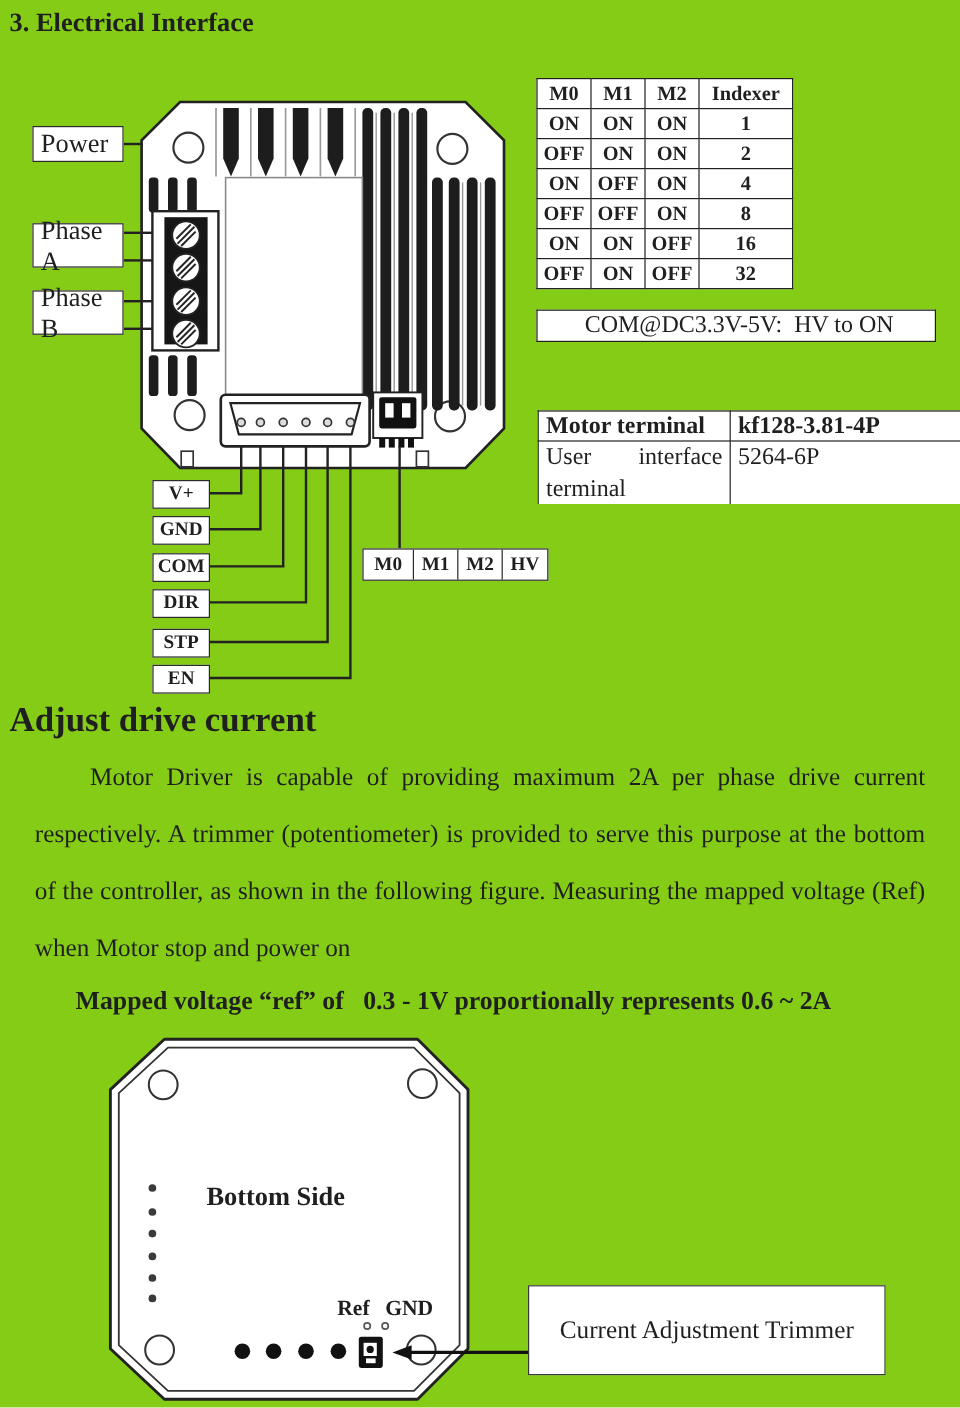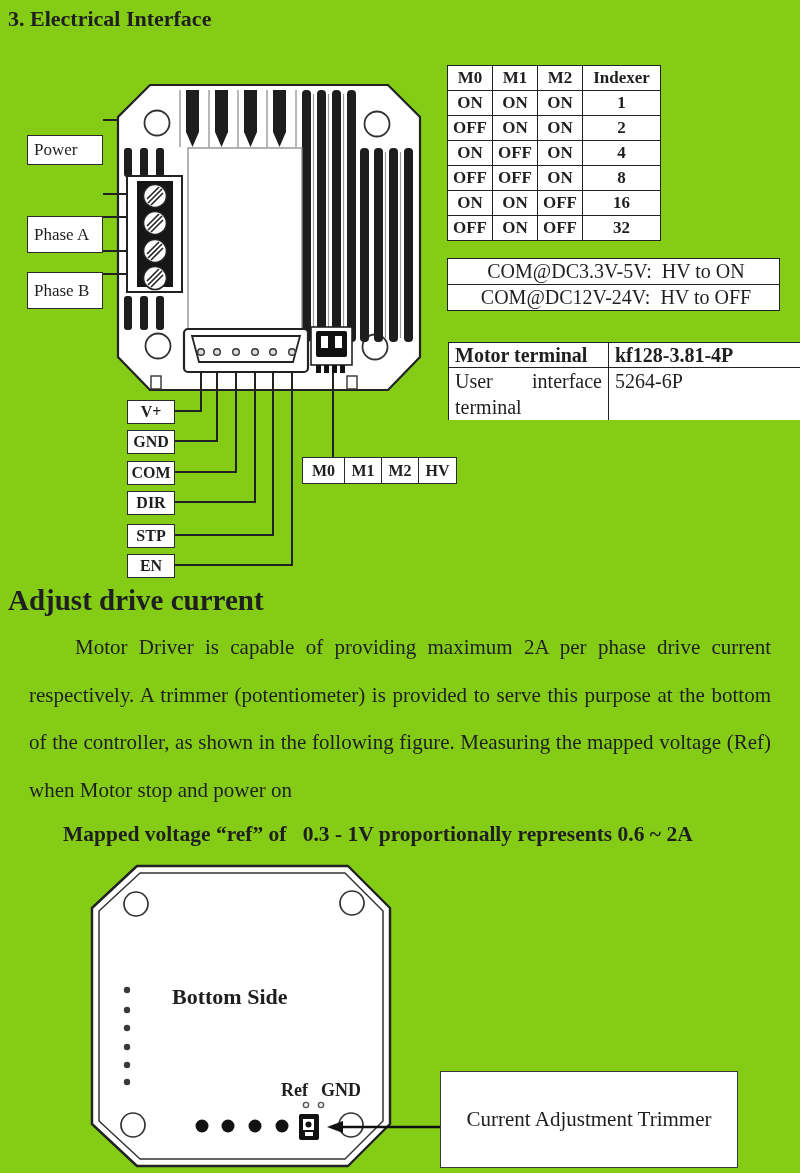--- a/index.html
+++ b/index.html
@@ -5,21 +5,21 @@
   html,body{margin:0;padding:0;background:#fff;}
   .page{position:relative;width:800px;height:1173px;background:#84cc16;overflow:hidden;
         font-family:"Liberation Serif","DejaVu Serif",serif;color:#1f1f1f;}
   .abs{position:absolute;box-sizing:border-box;}
   .page-title{left:8px;top:6px;font-size:22px;font-weight:bold;}
   .section-heading{left:8px;top:584px;font-size:29px;font-weight:bold;}
   .body-par{left:29px;top:624px;width:742px;font-size:21px;line-height:47.5px;
             text-align:justify;text-indent:46px;}
   .note-line{left:63px;top:822px;font-size:21.5px;font-weight:bold;white-space:pre-wrap;}
   .lblbox{border:1.7px solid #2b2b2b;background:#fff;display:flex;align-items:center;
-          padding-left:6px;font-size:17px;margin-top:30px;}
+          padding-left:6px;font-size:22px;}
   .pinbox{border:1.7px solid #2b2b2b;background:#fff;display:flex;align-items:center;
           justify-content:center;font-weight:bold;font-size:16px;width:48px;height:24px;left:127px;}
   .modestrip{left:302px;top:457px;height:27px;display:flex;border:1.7px solid #2b2b2b;background:#fff;}
   .modecell{display:flex;align-items:center;justify-content:center;font-weight:bold;
             font-size:16px;box-sizing:border-box;}
   .modecell + .modecell{border-left:1.7px solid #2b2b2b;}
   table{border-collapse:collapse;table-layout:fixed;background:#fff;}
   .idx-table{left:447px;top:65px;width:213px;}
   .idx-table th,.idx-table td{border:1.7px solid #222;height:24px;text-align:center;
             font-weight:bold;font-size:17px;padding:0;font-family:inherit;}
@@ -29,21 +29,21 @@
   .term-table{left:448px;top:342px;width:332px;}
   .term-table td{font-size:20px;padding:0 6px;vertical-align:top;font-family:inherit;}
   .term-table .c1{width:147px;border-left:1.7px solid #222;border-right:1.7px solid #222;}
   .term-table .c2{width:185px;border-right:1.7px solid #222;}
   .term-table tr:first-child td{border-top:1.7px solid #222;border-bottom:1.7px solid #222;line-height:24px;font-weight:bold;}
   .term-table tr:last-child td{line-height:26px;}
   .term-table .justify{text-align:justify;}
   .bottom-side-label{left:172px;top:946px;font-size:22px;font-weight:bold;margin-top:38px;}
   .ref-label{left:281px;top:1080px;font-size:18px;font-weight:bold;}
   .gnd-label{left:321px;top:1080px;font-size:18px;font-weight:bold;}
-  .callout-box{left:440px;top:1071px;width:298px;height:97px;border:1.6px solid #3a3a3a;
+  .callout-box{left:440px;top:1071px;width:298px;height:75px;border:1.6px solid #3a3a3a;
             background:#fff;display:flex;align-items:center;justify-content:center;font-size:21px;}
   svg{position:absolute;}
 </style>
 </head>
 <body>
 
 <div class="page">
 
   <div class="abs page-title">3. Electrical Interface</div>
 
@@ -238,23 +238,20 @@
       <td>32</td>
     </tr>
   </tbody>
     </table>
 
   <table class="abs com-table">
     <tbody>
         <tr>
       <td>COM@DC3.3V-5V:  HV to ON</td>
     </tr>
-    <tr>
-      <td>COM@DC12V-24V:  HV to OFF</td>
-    </tr>
   </tbody>
     </table>
 
   <table class="abs term-table">
     <tbody>
         <tr>
       <td class="c1">Motor terminal</td>
       <td class="c2">kf128-3.81-4P</td>
     </tr>
     <tr>

